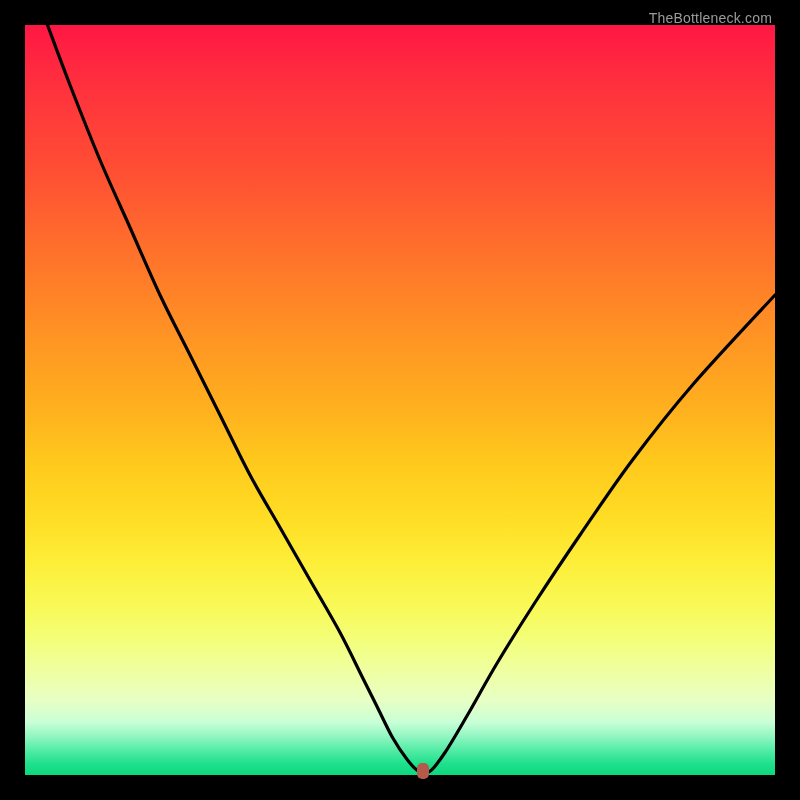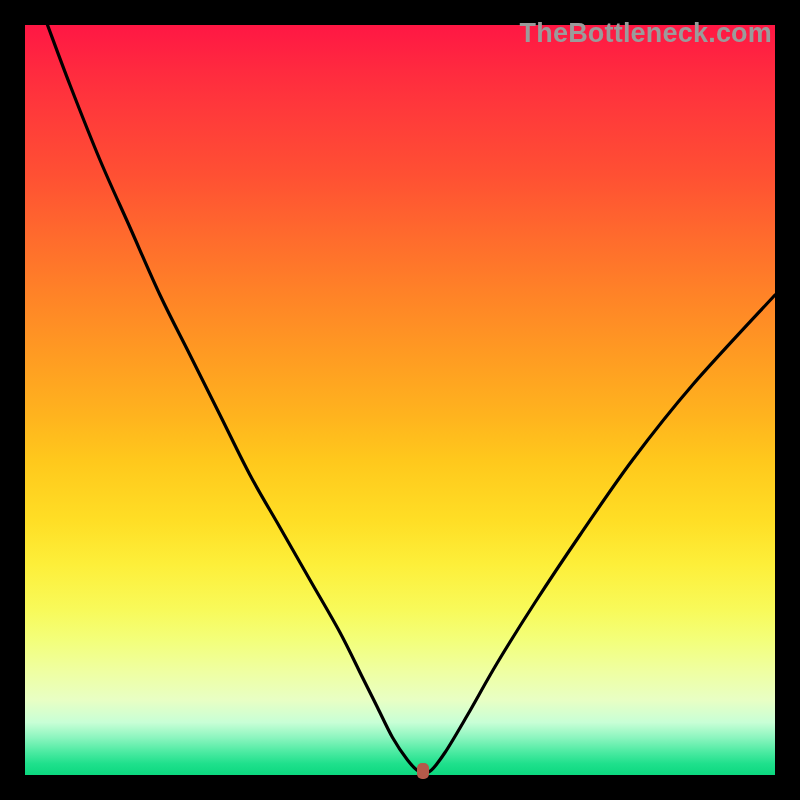--- a/index.html
+++ b/index.html
@@ -58,25 +58,25 @@
   .marker {
     position: absolute;
     width: 12px;
     height: 16px;
     border-radius: 5px;
     background: #b55a4a;
     transform: translate(-50%, -50%);
   }
   .watermark {
     position: absolute;
-    top: 18px;
+    top: 10px;
     right: 28px;
     color: #9b9b9b;
-    font-size: 27px;
-    font-weight: 700;
+    font-size: 14px;
+    font-weight: 400;
     letter-spacing: 0.2px;
   }
 </style>
 </head>
 <body>
 
 <div class="frame">
   <div class="plot">
     <svg class="curve-svg" viewBox="0 0 750 750" preserveAspectRatio="none">
       <path id="curve-path" d="M 22.5 0 C 26.25 10, 36.25 37.5, 45 60 C 53.75 82.5, 65 111.25, 75 135 C 85 158.75, 95.00000000000001 180, 105.00000000000001 202.5 C 115.00000000000001 225, 125 248.75, 135 270 C 145 291.25, 155 309.99999999999994, 165 329.99999999999994 C 175 349.99999999999994, 185 370, 195 390 C 205 410, 215 431.25, 225 450 C 235 468.75, 245.00000000000003 485, 255.00000000000003 502.5 C 265 520, 275 537.5, 285 555 C 295 572.5, 306.25 591.25, 315 607.5 C 323.75 623.75, 331.25 640, 337.5 652.5 C 343.75 665, 347.5 672.5, 352.5 682.5 C 357.5 692.5, 362.5 703.75, 367.5 712.5 C 372.5 721.25, 378.125 729.375, 382.5 735 C 386.875 740.625, 390 744.375, 393.75 746.25 C 397.5 748.125, 400.625 749.375, 405 746.25 C 409.375 743.125, 413.75000000000006 736.875, 420.00000000000006 727.5 C 426.25000000000006 718.125, 433.75 705, 442.5 690 C 451.25 675, 461.25 656.25, 472.5 637.5 C 483.75 618.75, 496.25000000000006 598.75, 510.00000000000006 577.5 C 523.75 556.25, 538.75 533.75, 555 510 C 571.25 486.25, 588.75 460, 607.5 435 C 626.25 410, 643.75 387.5, 667.5 360 C 691.25 332.5, 736.25 285, 750 270" fill="none" stroke="#000" stroke-width="3.2" stroke-linejoin="round" stroke-linecap="round"></path>

